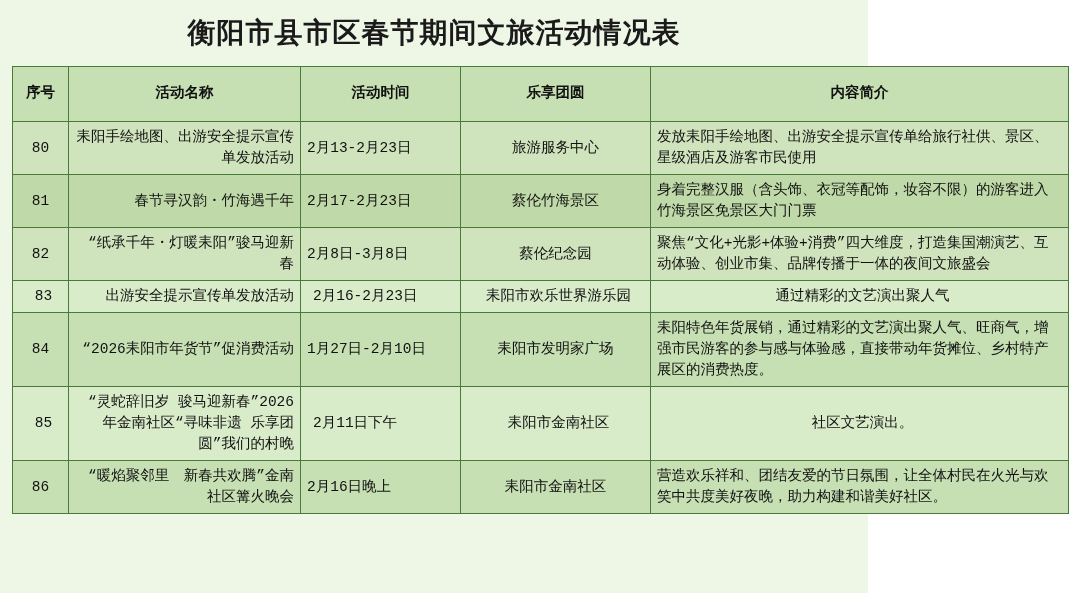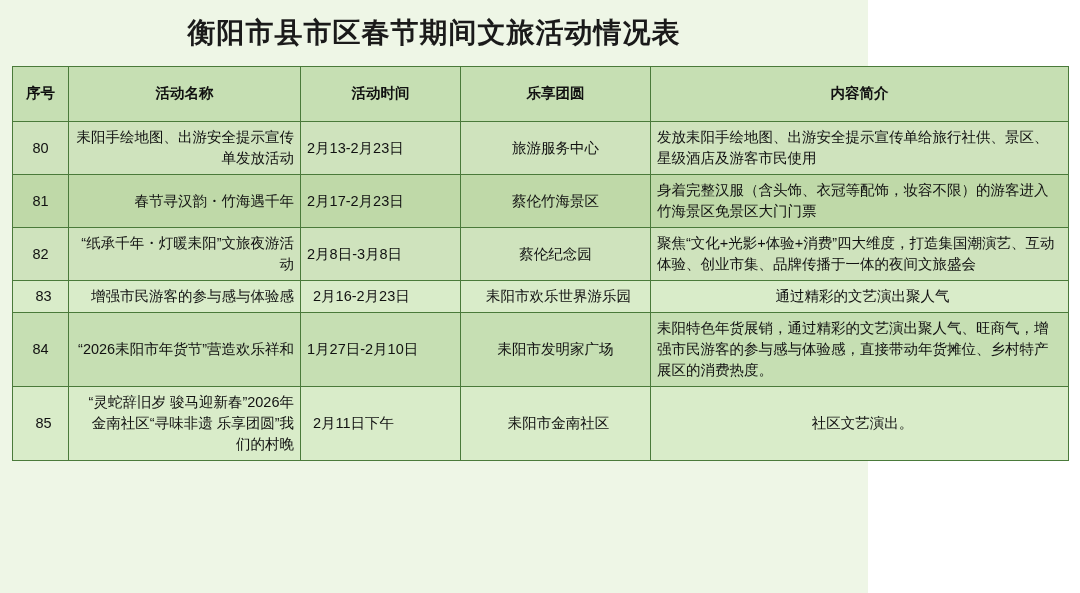--- a/index.html
+++ b/index.html
@@ -37,21 +37,21 @@
   }
   table.grid {
     border-collapse: collapse;
     width: 1056px;
     margin: 0 12px;
     table-layout: fixed;
   }
   table.grid td, table.grid th {
     border: 1px solid #4a7a3a;
     padding: 5px 6px;
-    font-family: Liberation Sans, sans-serif;
+    font-family: Liberation Mono, monospace;
     font-size: 14.5px;
     color: #111;
     line-height: 1.45;
     vertical-align: middle;
     word-break: break-all;
   }
   thead th {
     background: #c6dfb3;
     text-align: center;
     font-weight: bold;
@@ -113,42 +113,49 @@
         </tr>
         <tr class="shade-b">
           <td class="num">81</td>
           <td class="name">春节寻汉韵・竹海遇千年</td>
           <td class="time">2月17-2月23日</td>
           <td class="place">蔡伦竹海景区</td>
           <td class="desc">身着完整汉服（含头饰、衣冠等配饰，妆容不限）的游客进入竹海景区免景区大门门票</td>
         </tr>
         <tr class="shade-a">
           <td class="num">82</td>
-          <td class="name">“纸承千年・灯暖耒阳”文旅夜游活动</td>
+          <td class="name">“纸承千年・灯暖耒阳”骏马迎新春</td>
           <td class="time">2月8日-3月8日</td>
           <td class="place">蔡伦纪念园</td>
           <td class="desc">聚焦“文化+光影+体验+消费”四大维度，打造集国潮演艺、互动体验、创业市集、品牌传播于一体的夜间文旅盛会</td>
         </tr>
         <tr class="shade-c">
           <td class="num">83</td>
-          <td class="name">增强市民游客的参与感与体验感</td>
+          <td class="name">出游安全提示宣传单发放活动</td>
           <td class="time">2月16-2月23日</td>
           <td class="place">耒阳市欢乐世界游乐园</td>
           <td class="desc center">通过精彩的文艺演出聚人气</td>
         </tr>
         <tr class="shade-d">
           <td class="num">84</td>
-          <td class="name">“2026耒阳市年货节”营造欢乐祥和</td>
+          <td class="name">“2026耒阳市年货节”促消费活动</td>
           <td class="time">1月27日-2月10日</td>
           <td class="place">耒阳市发明家广场</td>
           <td class="desc">耒阳特色年货展销，通过精彩的文艺演出聚人气、旺商气，增强市民游客的参与感与体验感，直接带动年货摊位、乡村特产展区的消费热度。</td>
         </tr>
         <tr class="shade-c">
           <td class="num">85</td>
           <td class="name">“灵蛇辞旧岁 骏马迎新春”2026年金南社区“寻味非遗 乐享团圆”我们的村晚</td>
           <td class="time">2月11日下午</td>
           <td class="place">耒阳市金南社区</td>
           <td class="desc center">社区文艺演出。</td>
         </tr>
+        <tr class="shade-d">
+          <td class="num">86</td>
+          <td class="name">“暖焰聚邻里　新春共欢腾”金南社区篝火晚会</td>
+          <td class="time">2月16日晚上</td>
+          <td class="place">耒阳市金南社区</td>
+          <td class="desc">营造欢乐祥和、团结友爱的节日氛围，让全体村民在火光与欢笑中共度美好夜晚，助力构建和谐美好社区。</td>
+        </tr>
       </tbody>
   </table>
 
 </div>
 
 </body></html>

